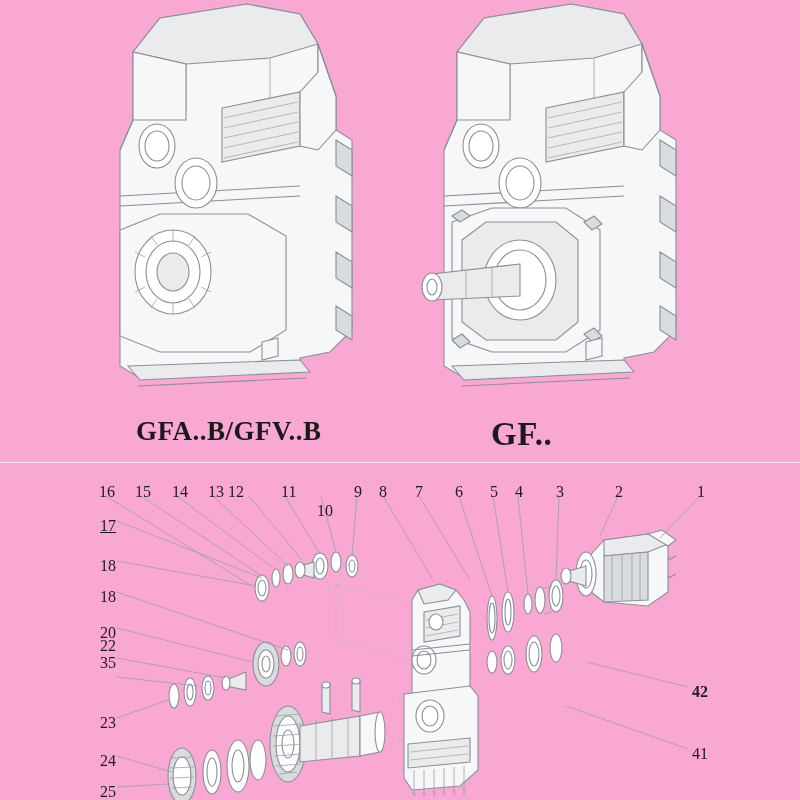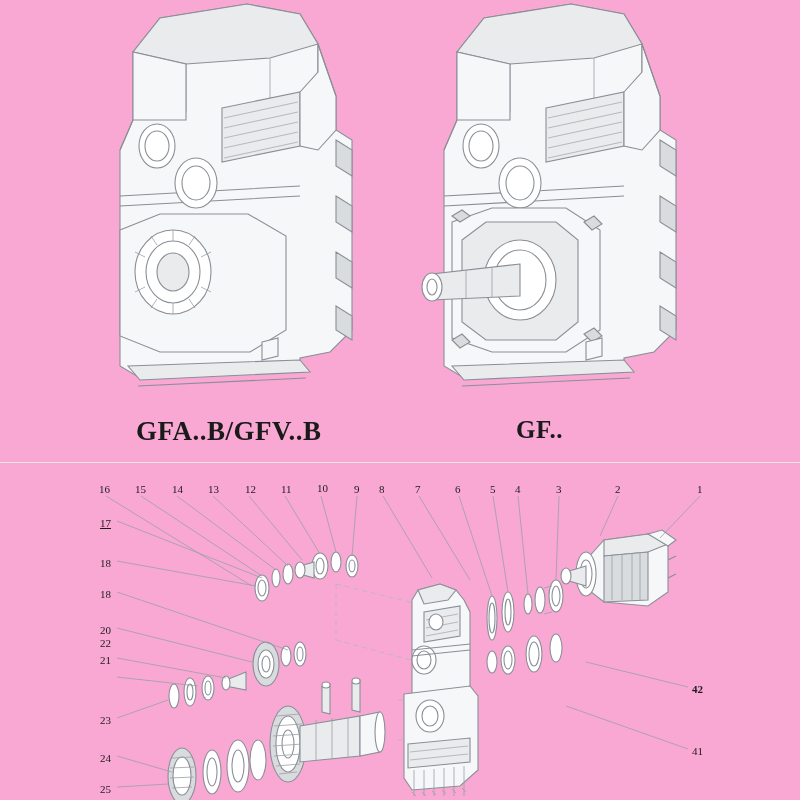--- a/index.html
+++ b/index.html
@@ -34,29 +34,29 @@
     color: #1a1a1a;
     white-space: nowrap;
   }
   #cap-left {
     left: 136px;
     top: 416px;
     font-size: 27px;
     letter-spacing: 0.5px;
   }
   #cap-right {
-    left: 516px;
+    left: 491px;
     top: 416px;
-    font-size: 25px;
+    font-size: 33px;
     letter-spacing: 0.5px;
   }
   .num {
     position: absolute;
     font-family: "Liberation Serif", serif;
-    font-size: 11px;
+    font-size: 16px;
     color: #1c1c1c;
     white-space: nowrap;
   }
   .divider {
     position: absolute;
     left: 0;
     top: 462px;
     width: 800px;
     height: 1px;
     background: #e6e6e6;
@@ -328,37 +328,37 @@
   <div class="divider"></div>
 
   <div class="cap" id="cap-left">GFA..B/GFV..B</div>
   <div class="cap" id="cap-right">GF..</div>
 
   <div id="callout-layer">
       <div class="num" style="left: 99px; top: 483px;">16</div>
       <div class="num" style="left: 135px; top: 483px;">15</div>
       <div class="num" style="left: 172px; top: 483px;">14</div>
       <div class="num" style="left: 208px; top: 483px;">13</div>
-      <div class="num" style="left: 245px; top: 483px;">12</div>
+      <div class="num" style="left: 228px; top: 483px;">12</div>
       <div class="num" style="left: 281px; top: 483px;">11</div>
-      <div class="num" style="left: 317px; top: 482px;">10</div>
+      <div class="num" style="left: 317px; top: 502px;">10</div>
       <div class="num" style="left: 354px; top: 483px;">9</div>
       <div class="num" style="left: 379px; top: 483px;">8</div>
       <div class="num" style="left: 415px; top: 483px;">7</div>
       <div class="num" style="left: 455px; top: 483px;">6</div>
       <div class="num" style="left: 490px; top: 483px;">5</div>
       <div class="num" style="left: 515px; top: 483px;">4</div>
       <div class="num" style="left: 556px; top: 483px;">3</div>
       <div class="num" style="left: 615px; top: 483px;">2</div>
       <div class="num" style="left: 697px; top: 483px;">1</div>
       <div class="num" style="left: 100px; top: 517px; text-decoration: underline;">17</div>
       <div class="num" style="left: 100px; top: 557px;">18</div>
       <div class="num" style="left: 100px; top: 588px;">18</div>
       <div class="num" style="left: 100px; top: 624px;">20</div>
-      <div class="num" style="left: 100px; top: 654px;">21</div>
+      <div class="num" style="left: 100px; top: 654px;">35</div>
       <div class="num" style="left: 100px; top: 637px;">22</div>
       <div class="num" style="left: 100px; top: 714px;">23</div>
       <div class="num" style="left: 100px; top: 752px;">24</div>
       <div class="num" style="left: 100px; top: 783px;">25</div>
       <div class="num" style="left: 692px; top: 683px; font-weight: bold;">42</div>
       <div class="num" style="left: 692px; top: 745px;">41</div>
     </div>
 
 </div>
 

